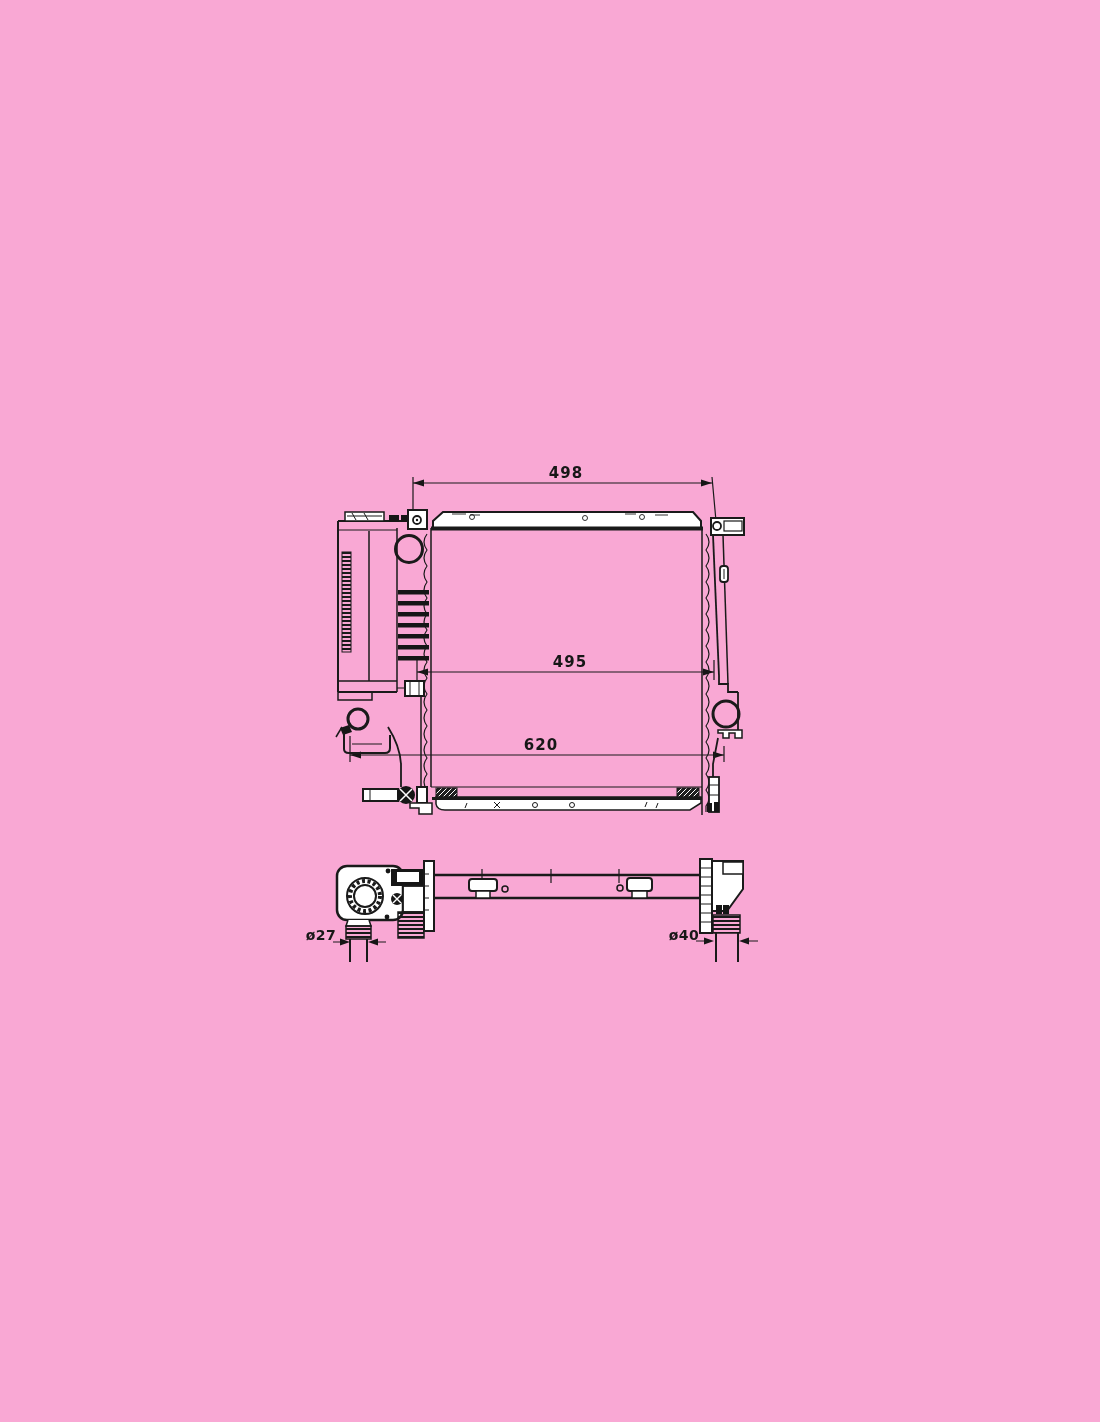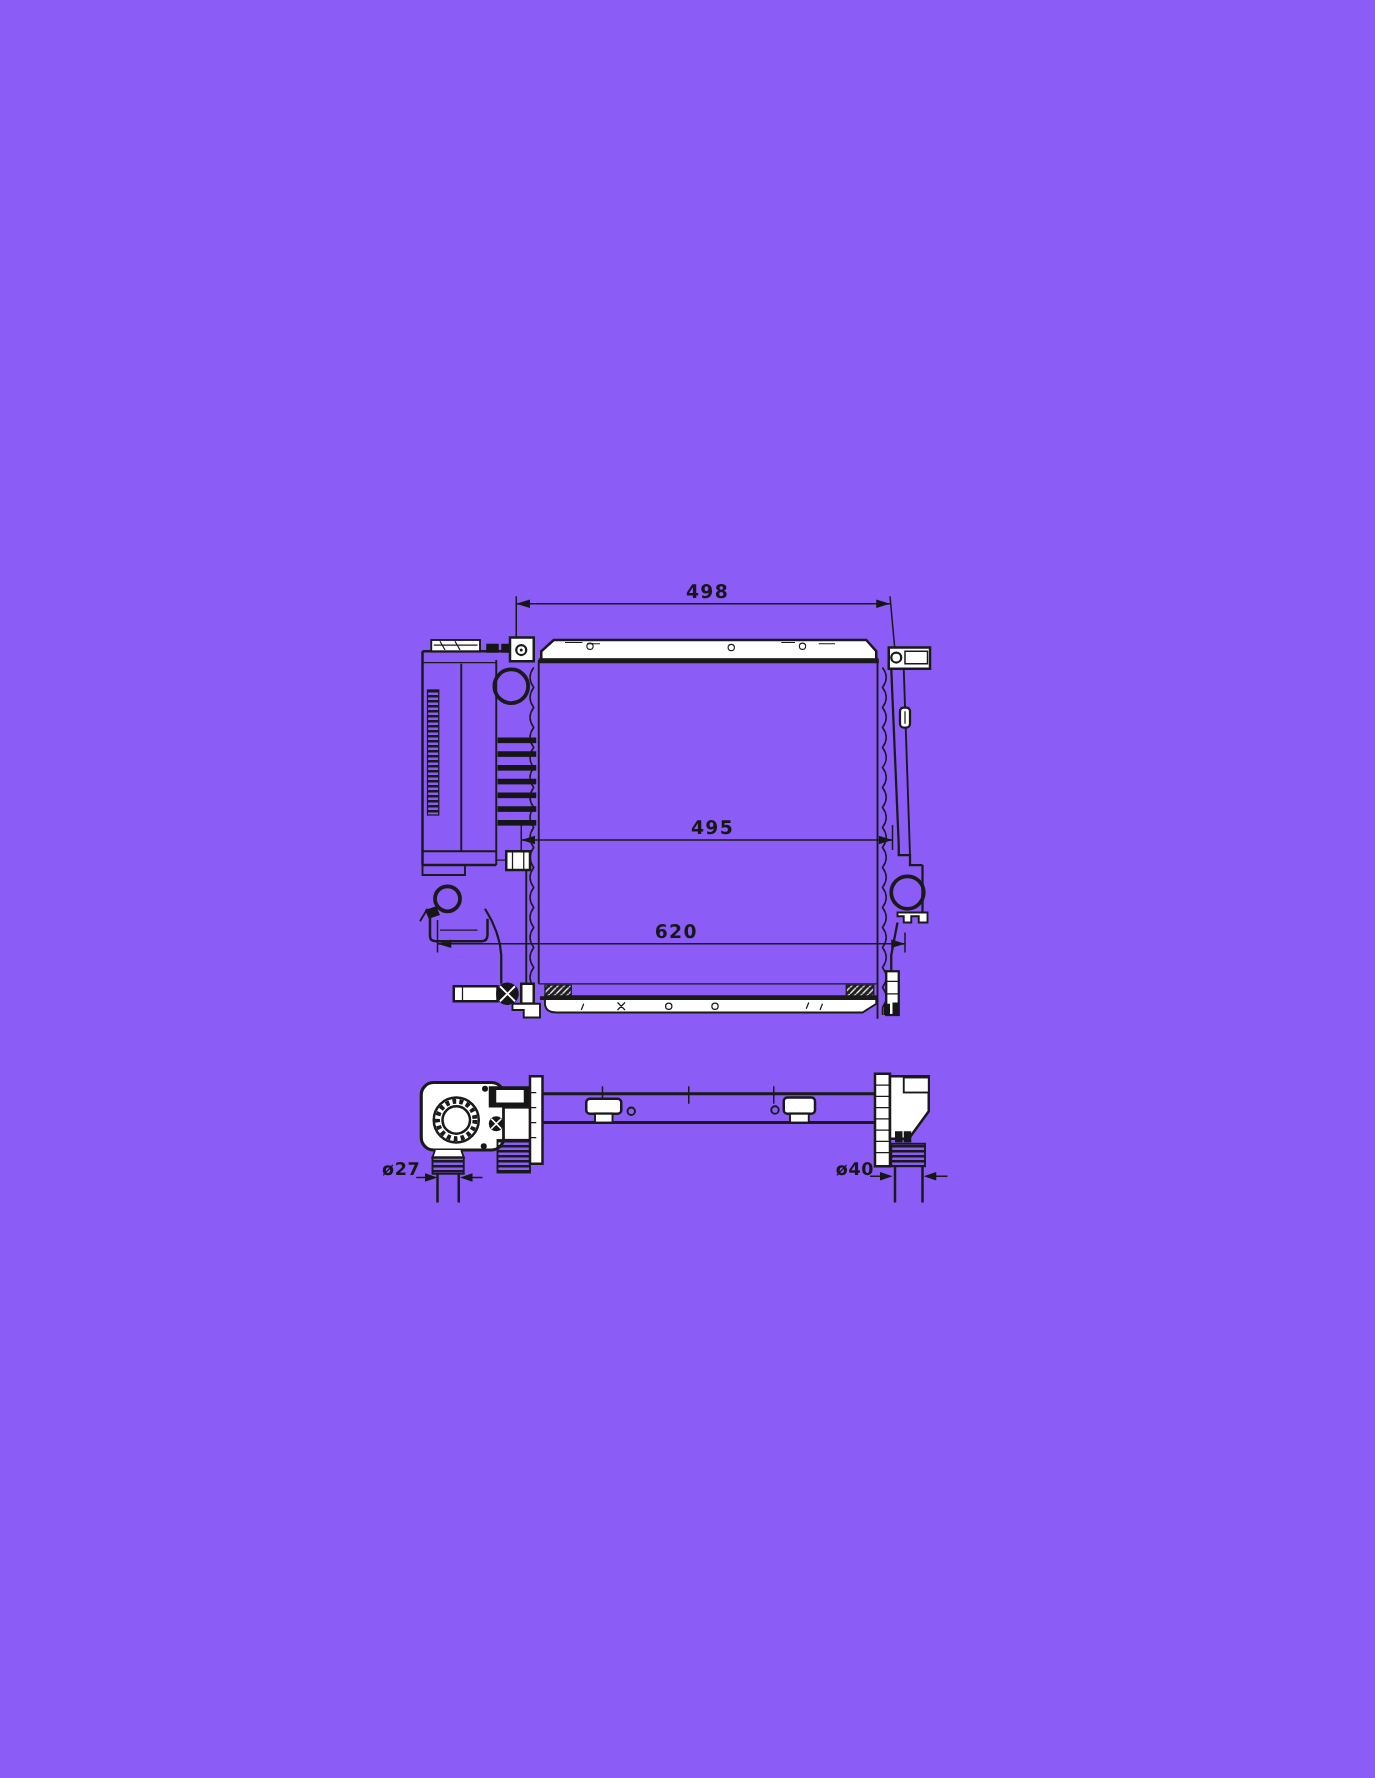--- a/index.html
+++ b/index.html
@@ -1,16 +1,16 @@
 <!DOCTYPE html>
 <html><head>
 <meta charset="utf-8">
 <style>
   html,body{margin:0;padding:0;background:#ffffff;}
-  .canvas{position:relative;width:1100px;height:1422px;background:#8b5cf6;margin:0 auto;overflow:hidden;}
+  .canvas{position:relative;width:1100px;height:1422px;background:#f9a8d4;margin:0 auto;overflow:hidden;}
   svg{position:absolute;inset:0;display:block;}
   .ink{stroke:#1a1a1a;fill:none;}
   .fillw{fill:#ffffff;stroke:#1a1a1a;}
   .solid{fill:#161616;stroke:none;}
   text{font-family:"DejaVu Sans","Liberation Sans",sans-serif;font-weight:700;fill:#171717;}
   .dimtxt{font-size:15px;letter-spacing:1px;}
   .dimtxt2{font-size:14px;letter-spacing:0.5px;}
 </style>
 </head>
 <body>

